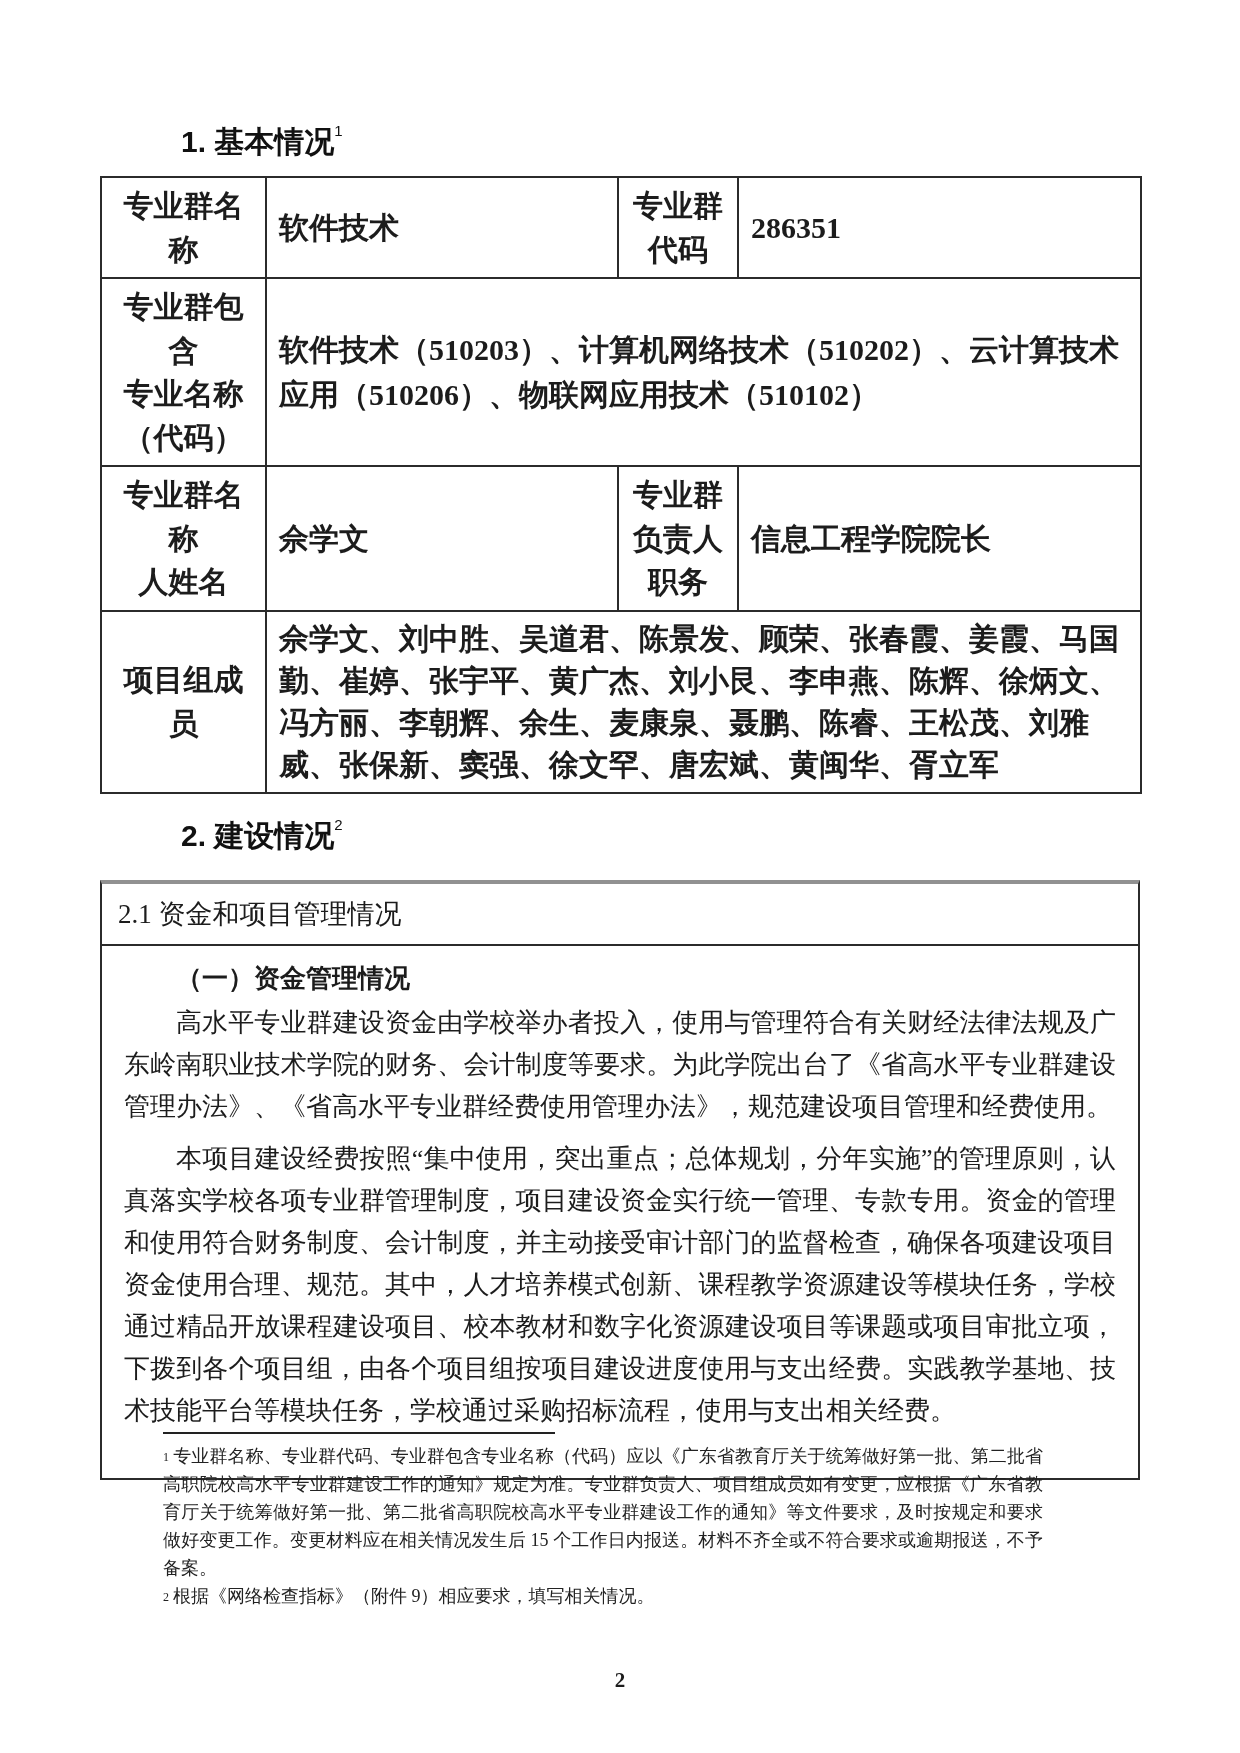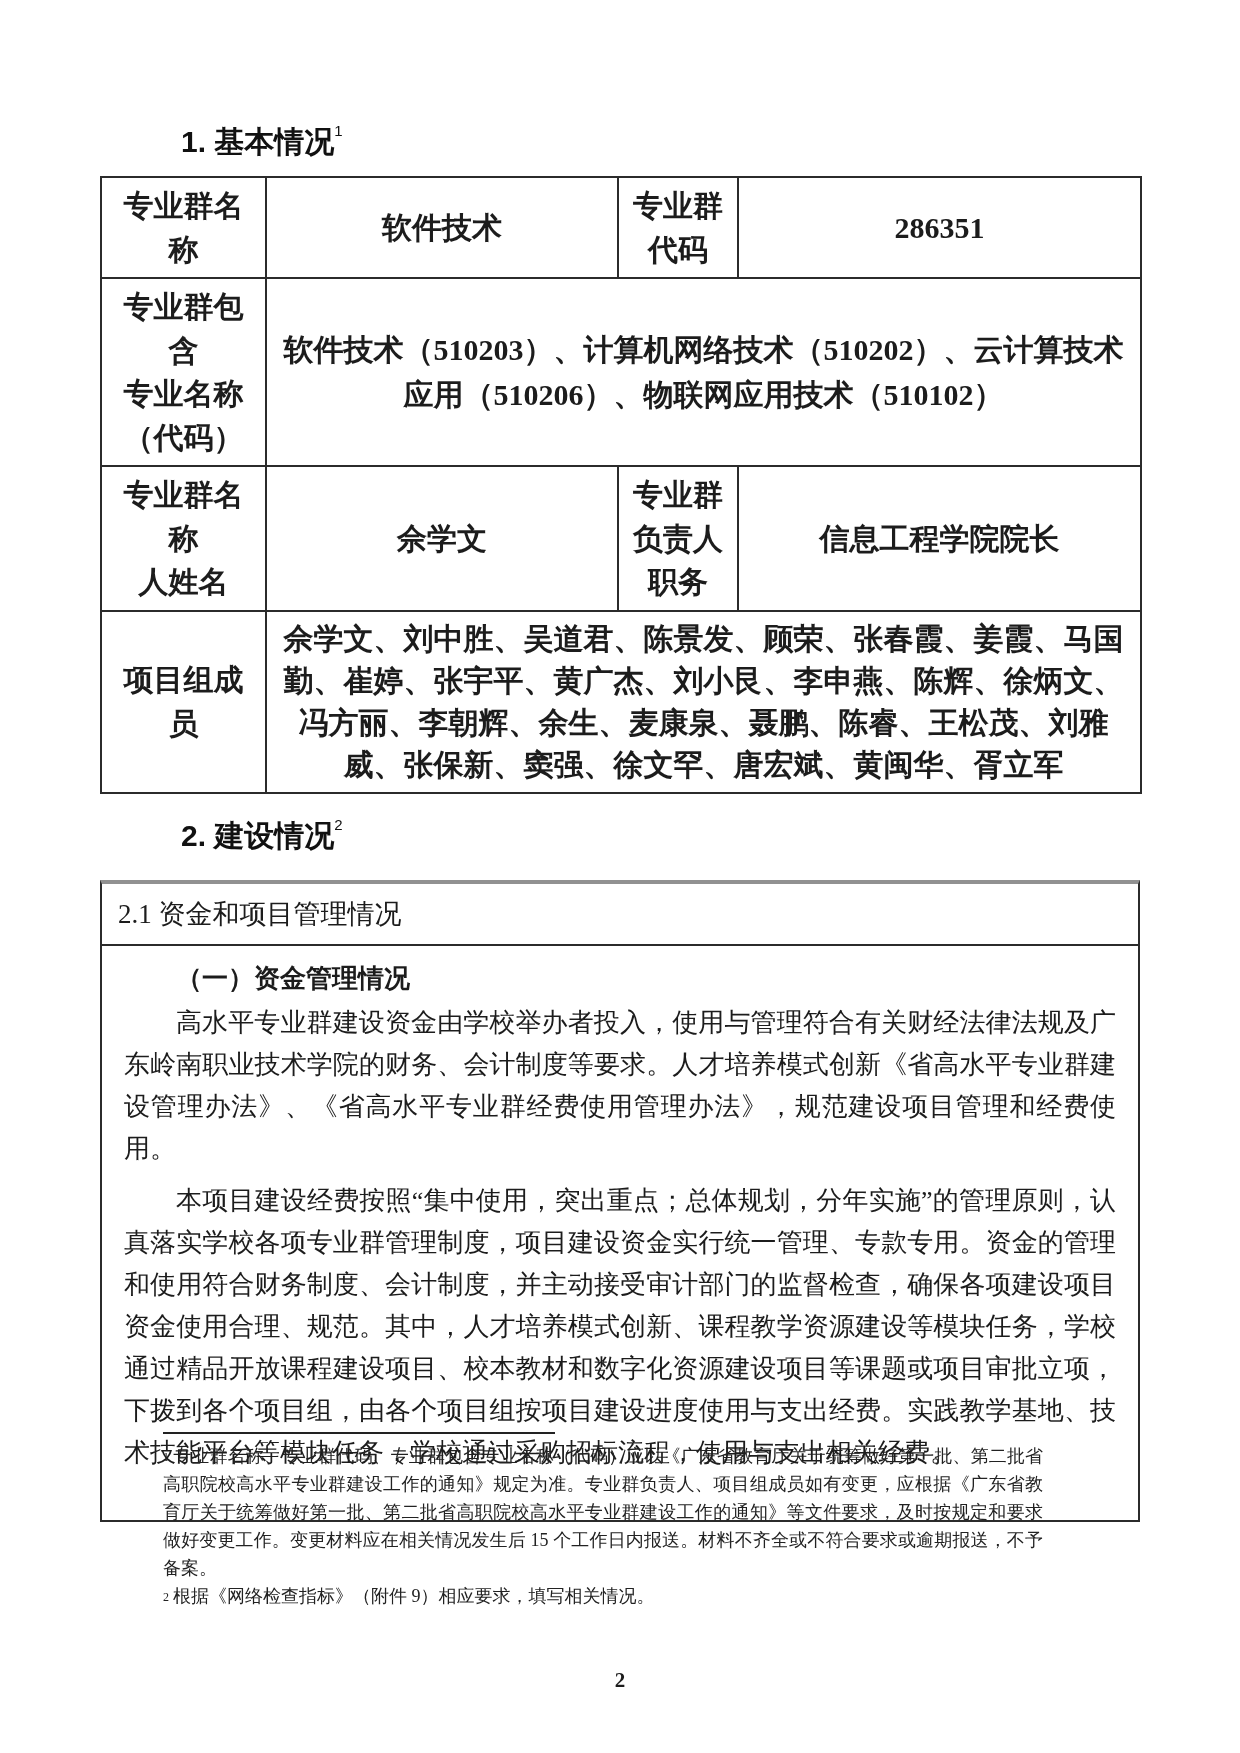--- a/index.html
+++ b/index.html
@@ -45,21 +45,21 @@
     vertical-align:middle;
     box-sizing:border-box;
   }
   td.lbl{
     text-align:center;
     white-space:pre-line;
     line-height:1.45;
     padding:6px 4px;
   }
   td.val{
-    text-align:center;
+    text-align:left;
     line-height:1.5;
   }
   .c1{width:165px;} .c2{width:352px;} .c3{width:120px;} .c4{width:403px;}
   tr.r1 td{height:90px;}
   tr.r2 td{height:105px;}
   tr.r3 td{height:100px;}
   tr.r4 td{height:130px;}
   tr.r4 td.val{line-height:1.4;}
 
   
@@ -160,21 +160,21 @@
       </tr>
     </tbody>
       </table>
 
     <h2 class="sec-title" id="title2"><span>2. 建设情况</span><sup>2</sup></h2>
 
     <div class="box">
       <div class="box-header">2.1 资金和项目管理情况</div>
       <div class="box-body">
         <div class="sub-heading">（一）资金管理情况</div>
-        <p class="p1">高水平专业群建设资金由学校举办者投入，使用与管理符合有关财经法律法规及广东岭南职业技术学院的财务、会计制度等要求。人才培养模式创新《省高水平专业群建设管理办法》、《省高水平专业群经费使用管理办法》，规范建设项目管理和经费使用。</p>
+        <p class="p1">高水平专业群建设资金由学校举办者投入，使用与管理符合有关财经法律法规及广东岭南职业技术学院的财务、会计制度等要求。为此学院出台了《省高水平专业群建设管理办法》、《省高水平专业群经费使用管理办法》，规范建设项目管理和经费使用。</p>
         <p class="p2">本项目建设经费按照“集中使用，突出重点；总体规划，分年实施”的管理原则，认真落实学校各项专业群管理制度，项目建设资金实行统一管理、专款专用。资金的管理和使用符合财务制度、会计制度，并主动接受审计部门的监督检查，确保各项建设项目资金使用合理、规范。其中，人才培养模式创新、课程教学资源建设等模块任务，学校通过精品开放课程建设项目、校本教材和数字化资源建设项目等课题或项目审批立项，下拨到各个项目组，由各个项目组按项目建设进度使用与支出经费。实践教学基地、技术技能平台等模块任务，学校通过采购招标流程，使用与支出相关经费。</p>
       </div>
     </div>
 
   </div>
 
   <div class="footnotes">
     <div class="fn-rule"></div>
     <p class="fn"><sup>1</sup><span>专业群名称、专业群代码、专业群包含专业名称（代码）应以《广东省教育厅关于统筹做好第一批、第二批省高职院校高水平专业群建设工作的通知》规定为准。专业群负责人、项目组成员如有变更，应根据《广东省教育厅关于统筹做好第一批、第二批省高职院校高水平专业群建设工作的通知》等文件要求，及时按规定和要求做好变更工作。变更材料应在相关情况发生后 15 个工作日内报送。材料不齐全或不符合要求或逾期报送，不予备案。</span></p>
     <p class="fn"><sup>2</sup><span>根据《网络检查指标》（附件 9）相应要求，填写相关情况。</span></p>

